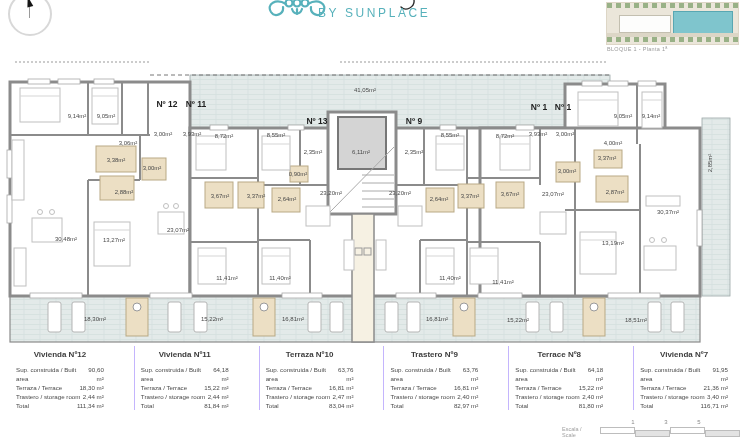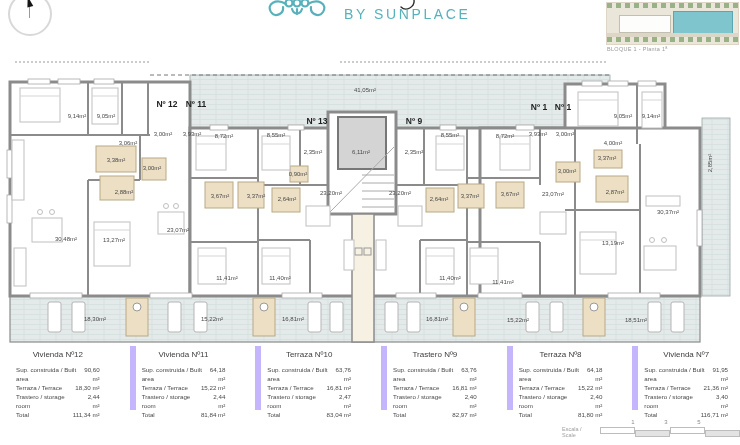--- a/index.html
+++ b/index.html
@@ -6,41 +6,41 @@
   .page{position:relative;width:740px;height:445px;background:#fff;overflow:hidden;
         font-family:"Liberation Sans",sans-serif;}
   
   .compass{position:absolute;left:8px;top:-8px;width:40px;height:40px;border:2px solid #d8d8d8;border-radius:50%;}
   .needle{position:absolute;left:16px;top:2px;width:0;height:0;border-left:3.5px solid transparent;
           border-right:3.5px solid transparent;border-bottom:11px solid #151515;transform:rotate(-14deg);}
   .ntail{position:absolute;left:19px;top:13px;width:1px;height:11px;background:#9a9a9a;}
   
   .knot{position:absolute;left:262px;top:0;}
   .scriptcut{position:absolute;left:398px;top:0;}
-  .tagline{position:absolute;left:344px;top:6px;font-size:14px;letter-spacing:2.6px;color:#57b1bb;}
+  .tagline{position:absolute;left:318px;top:6px;font-size:12px;letter-spacing:2.6px;color:#57b1bb;}
   
   .sitemap{position:absolute;left:606px;top:2px;width:131px;height:41px;background:#ebe6da;border:1px solid #ddd6c6;overflow:hidden;}
   .trees{position:absolute;left:0;width:100%;height:5px;opacity:.85;
          background:repeating-linear-gradient(90deg,#8aa878 0 5px,rgba(0,0,0,0) 5px 9px);}
   .t-top{top:0;} .t-bot{top:34px;}
   .bld-white{position:absolute;left:12px;top:12px;width:50px;height:16px;background:#fdfdfc;border:1px solid #c3bfb0;}
   .bld-teal{position:absolute;left:66px;top:8px;width:58px;height:21px;background:#7fc5cd;border:1px solid #58a7b2;}
   .road{position:absolute;left:0;top:30px;width:100%;height:4px;background:#dcd6c6;}
   .sitecaption{position:absolute;left:607px;top:46px;font-size:5.5px;color:#9a9a9a;letter-spacing:.3px;}
   
   .plan{position:absolute;left:0;top:0;}
   .plan-labels{position:absolute;left:0;top:0;width:740px;height:445px;pointer-events:none;}
   .rlabel{position:absolute;transform:translate(-50%,-50%);font-size:6px;color:#4a4a4a;white-space:nowrap;}
   .rlabel.rot{transform:translate(-50%,-50%) rotate(-90deg);}
   .ulabel{position:absolute;transform:translate(-50%,-50%);font-size:8.5px;font-weight:bold;color:#1f1f1f;white-space:nowrap;}
   
   .units-table{position:absolute;left:10px;top:346px;width:724px;height:64px;display:flex;}
   .ucol{flex:1;padding:2px 6px 0;min-width:0;}
-  .ucol + .ucol{border-left:6px solid #c4b5fd;margin-left:24px;}
-  .utitle{text-align:center;font-size:8px;font-weight:normal;color:#3c3c3c;margin:2px 0 6px;}
+  .ucol + .ucol{border-left:1px solid #c4b5fd;margin-left:24px;}
+  .utitle{text-align:center;font-size:8px;font-weight:bold;color:#3c3c3c;margin:2px 0 6px;}
   .urow{display:flex;justify-content:space-between;font-size:6.2px;color:#4a4a4a;line-height:9px;}
   .rv{text-align:right;}
   
   .scalebar{position:absolute;left:562px;top:424px;display:flex;align-items:flex-start;}
   .sclabel{font-size:5.5px;color:#a0a0a0;margin-right:6px;margin-top:2px;}
   .scsegs{position:relative;display:flex;margin-top:3px;}
   .seg{width:33px;height:5px;border:1px solid #bdbdbd;background:#fff;}
   .seg.s2,.seg.s4{background:#e3e3e3;transform:translateY(3px);}
   .sctick{position:absolute;top:-8px;font-size:6px;color:#8a8a8a;transform:translateX(-50%);}
 </style>
@@ -352,21 +352,21 @@
         <div class="urow">
           <span class="rl">Trastero / storage room</span>
           <span class="rv">2,40 m²</span>
         </div>
         <div class="urow">
           <span class="rl">Total</span>
           <span class="rv">82,97 m²</span>
         </div>
       </div>
       <div class="ucol">
-        <div class="utitle">Terraza Nº8</div>
+        <div class="utitle">Terrace Nº8</div>
         <div class="urow">
           <span class="rl">Sup. construida / Built area</span>
           <span class="rv">64,18 m²</span>
         </div>
         <div class="urow">
           <span class="rl">Terraza / Terrace</span>
           <span class="rv">15,22 m²</span>
         </div>
         <div class="urow">
           <span class="rl">Trastero / storage room</span>

